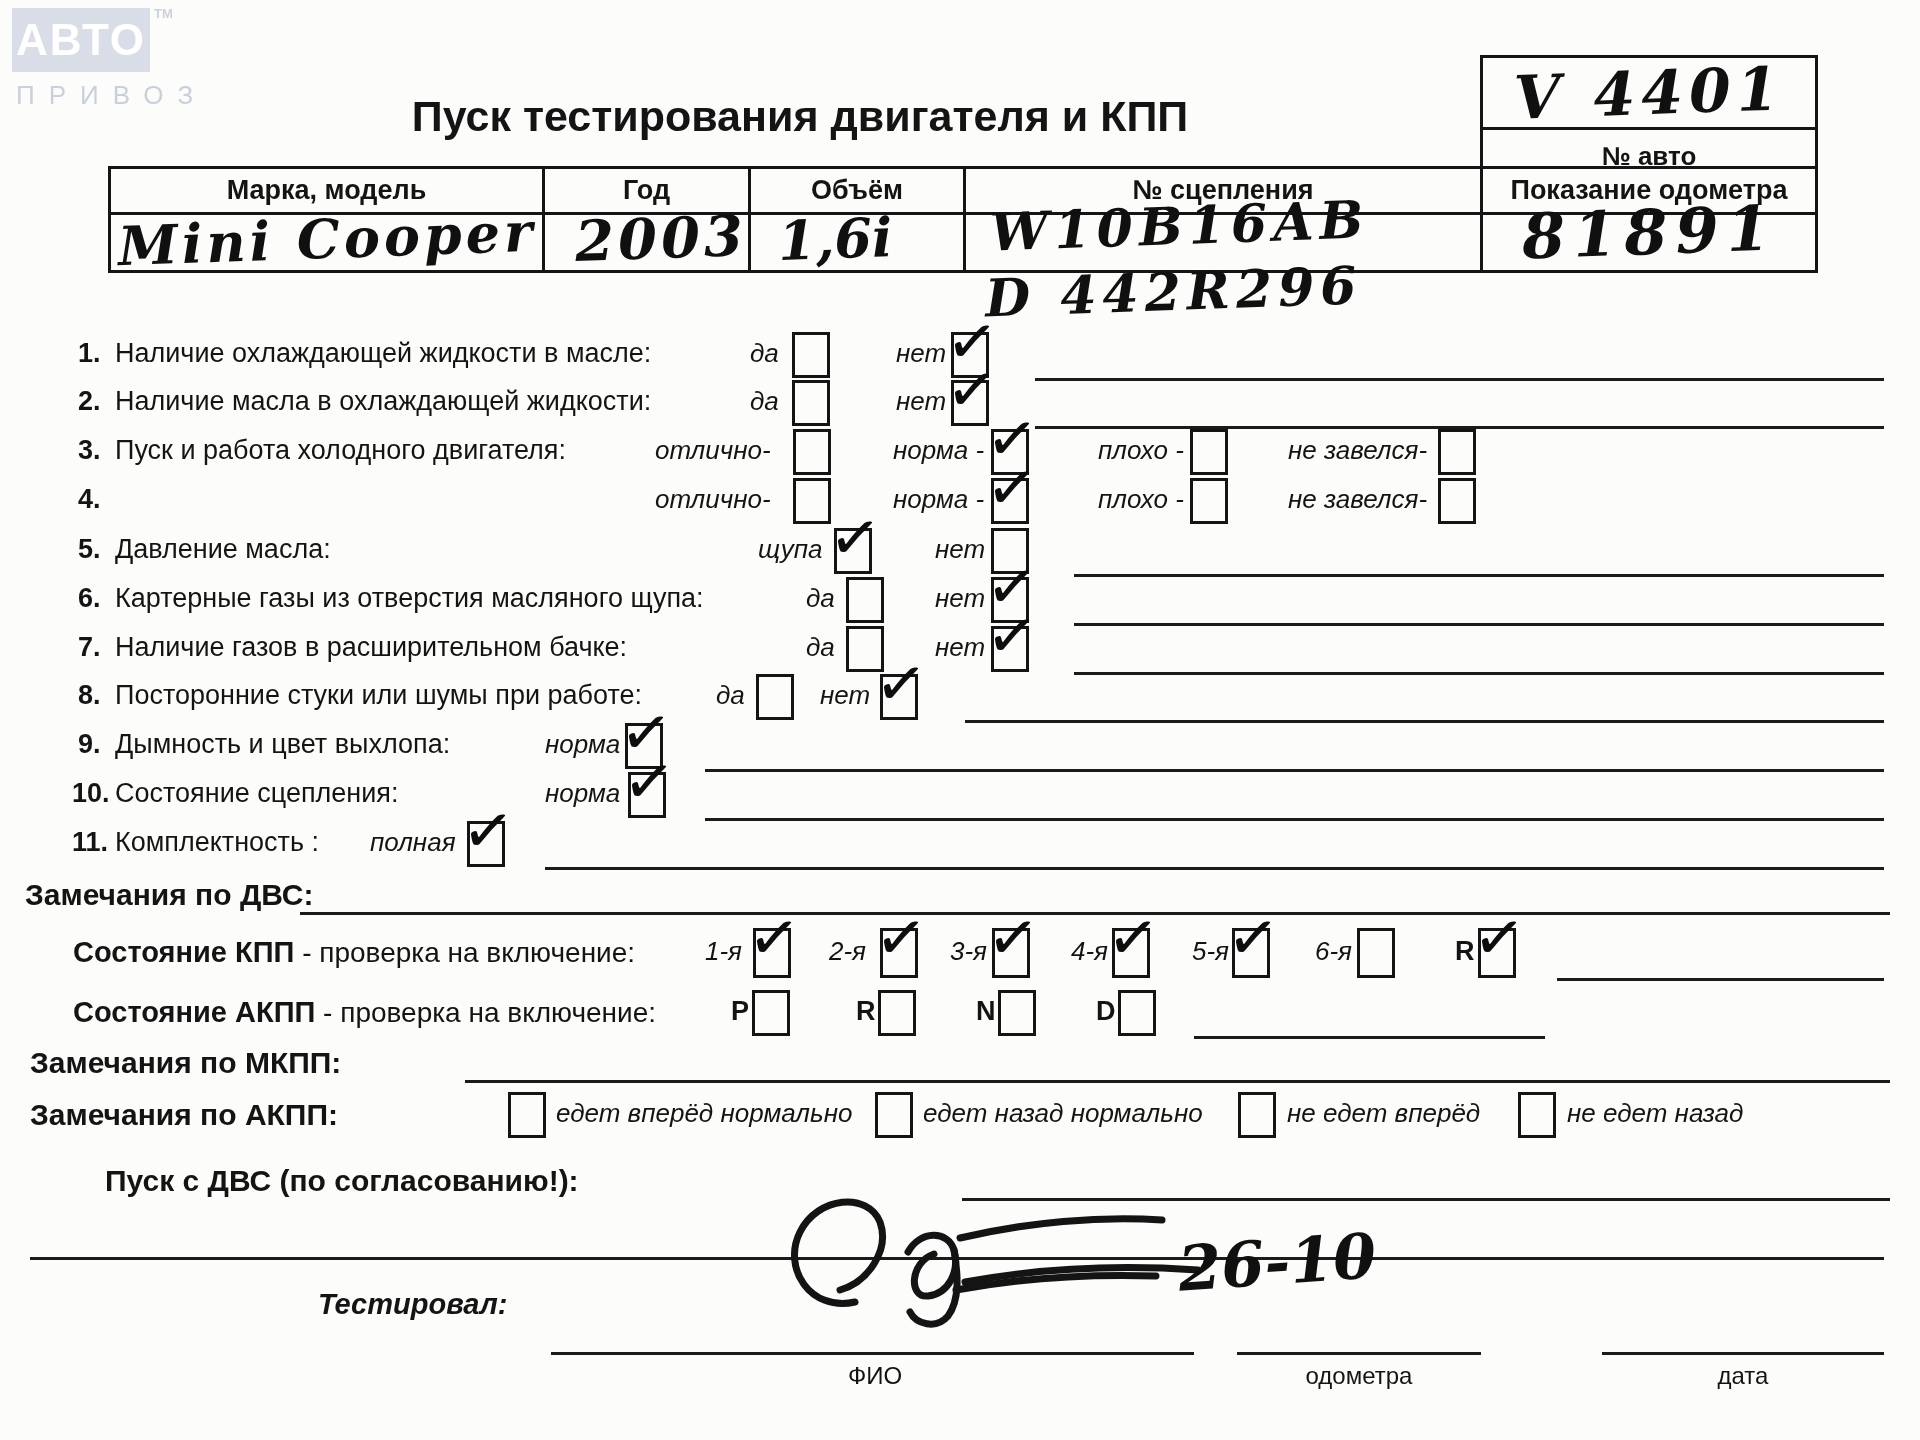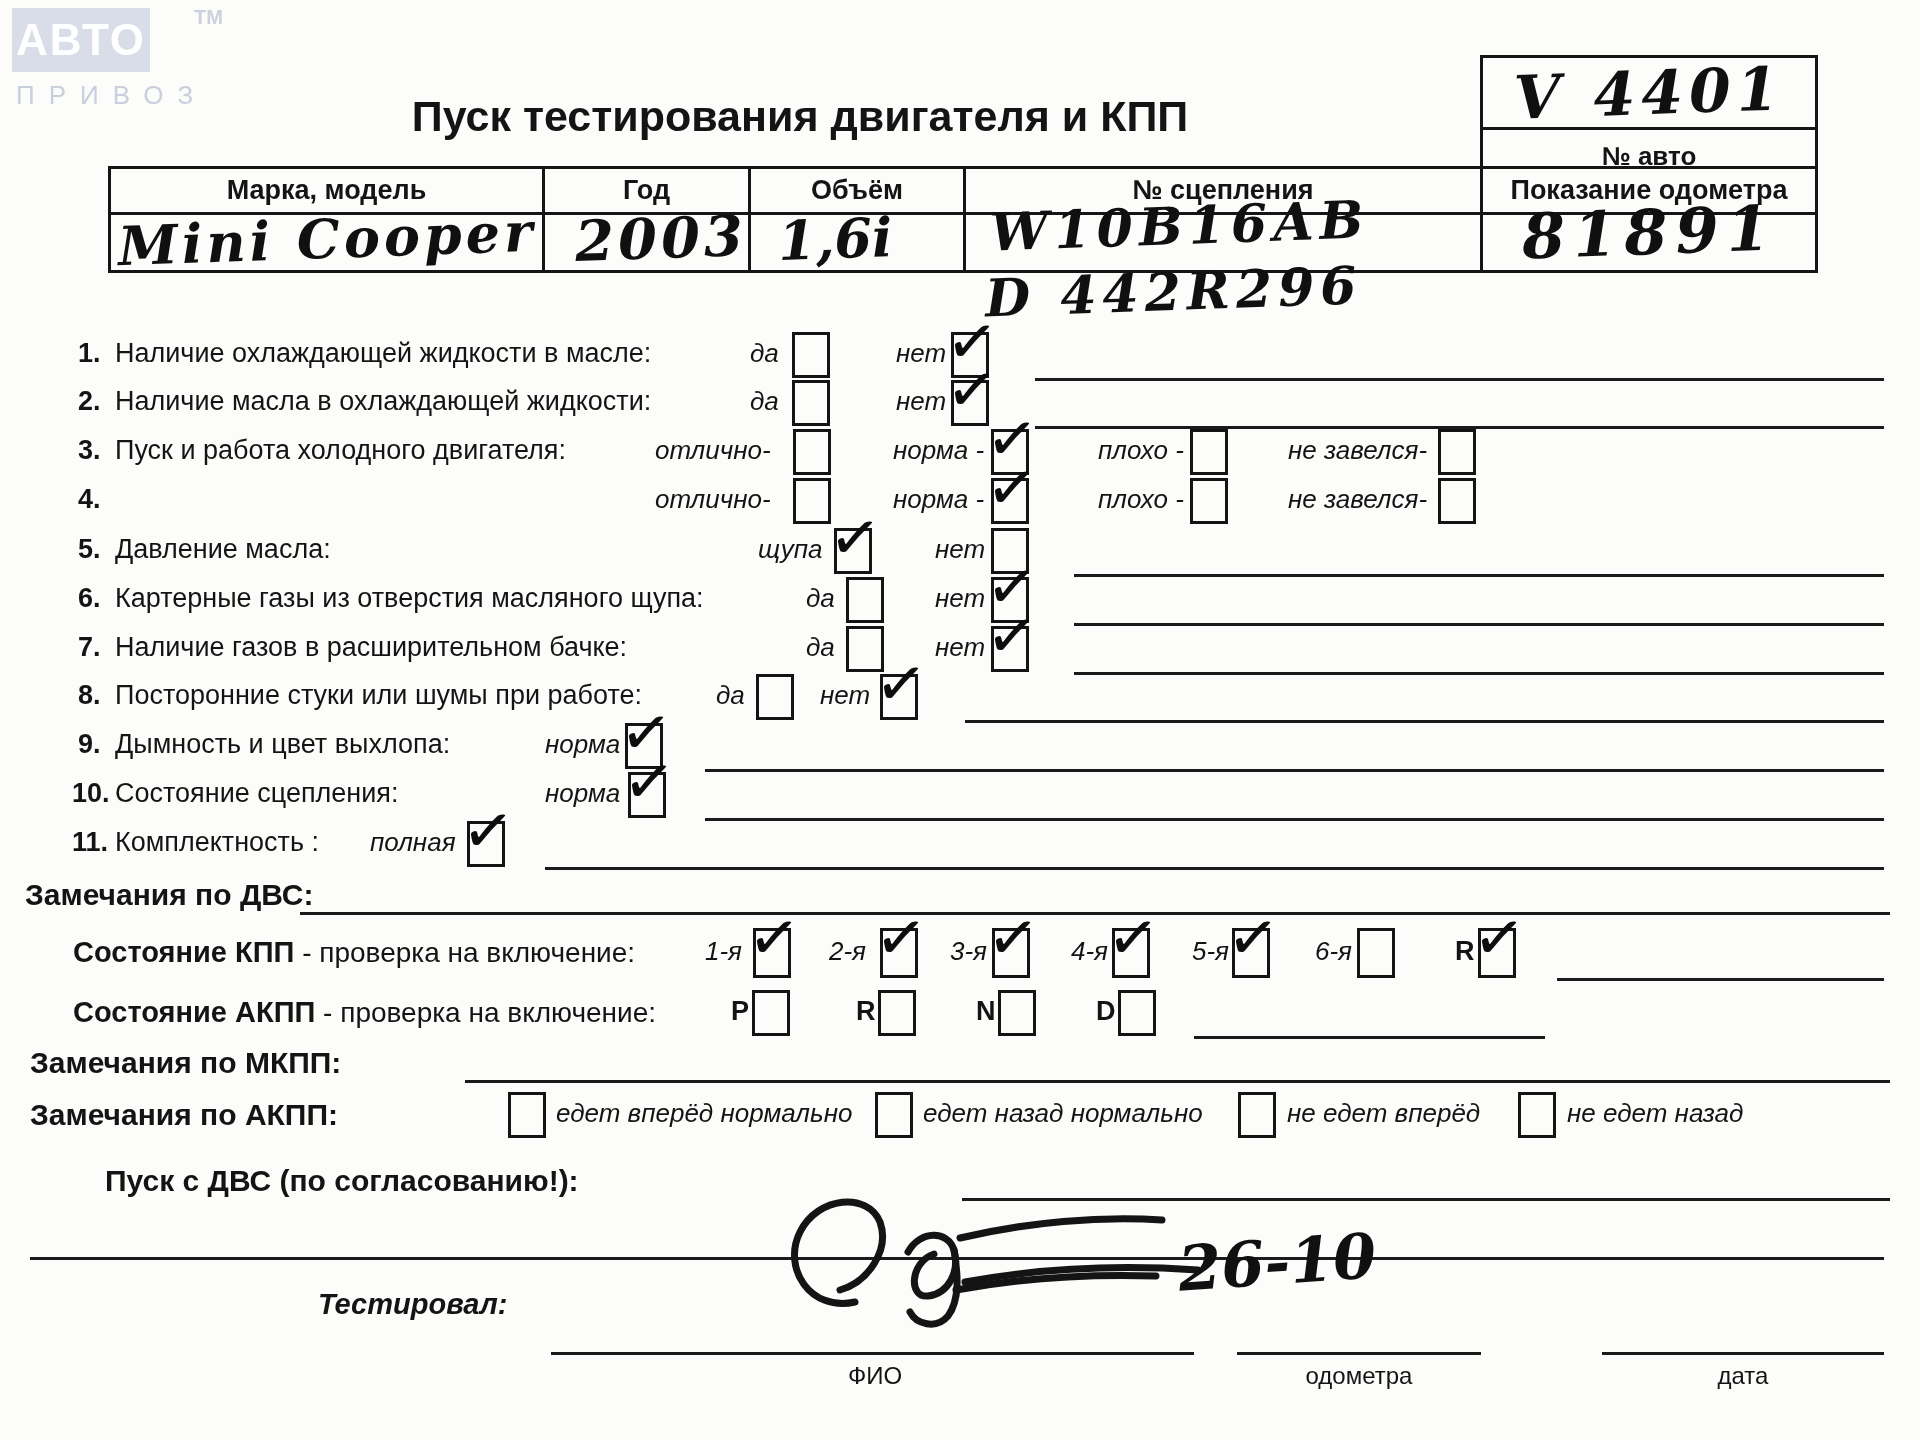--- a/index.html
+++ b/index.html
@@ -6,21 +6,21 @@
   html,body { background:#e8e8e8; }
   .page {
     position: relative; width: 1920px; height: 1440px;
     background: #fcfcfa; overflow: hidden;
     font-family: "Liberation Sans", sans-serif; color: #141414;
   }
   
   .logo-box { position:absolute; left:12px; top:8px; width:138px; height:64px;
     background:#d9dde8; display:flex; align-items:center; justify-content:center; }
   .logo-brand { color:#ffffff; font-weight:bold; font-size:44px; letter-spacing:2px; }
-  .logo-tm { position:absolute; left:154px; top:6px; font-size:20px; color:#ccd1dd; font-weight:bold;margin-left:40px; }
+  .logo-tm { position:absolute; left:154px; top:6px; font-size:13px; color:#ccd1dd; font-weight:bold; }
   .logo-sub { position:absolute; left:16px; top:80px; font-size:26px; color:#c9cfdc; letter-spacing:14px; font-weight:normal; }
   
   .title { position:absolute; left:350px; top:92px; width:900px; text-align:center;
     font-size:43px; font-weight:bold; letter-spacing:0px; }
   
   .vbox { position:absolute; left:1480px; top:55px; width:338px; height:114px; border:3px solid #151515; }
   .vbox-val { height:72px; border-bottom:3px solid #151515; display:flex; align-items:center; justify-content:center; }
   .vbox-lab { height:52px; display:flex; align-items:center; justify-content:center; font-weight:bold; font-size:26px; }
   
   .htable { position:absolute; left:108px; top:166px; width:1710px; height:107px;

